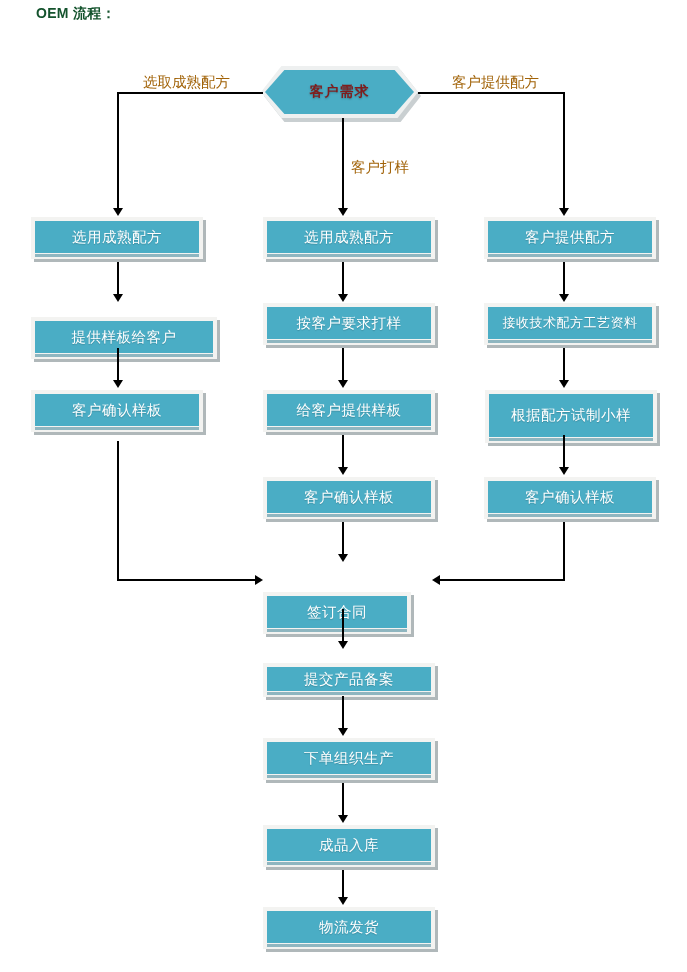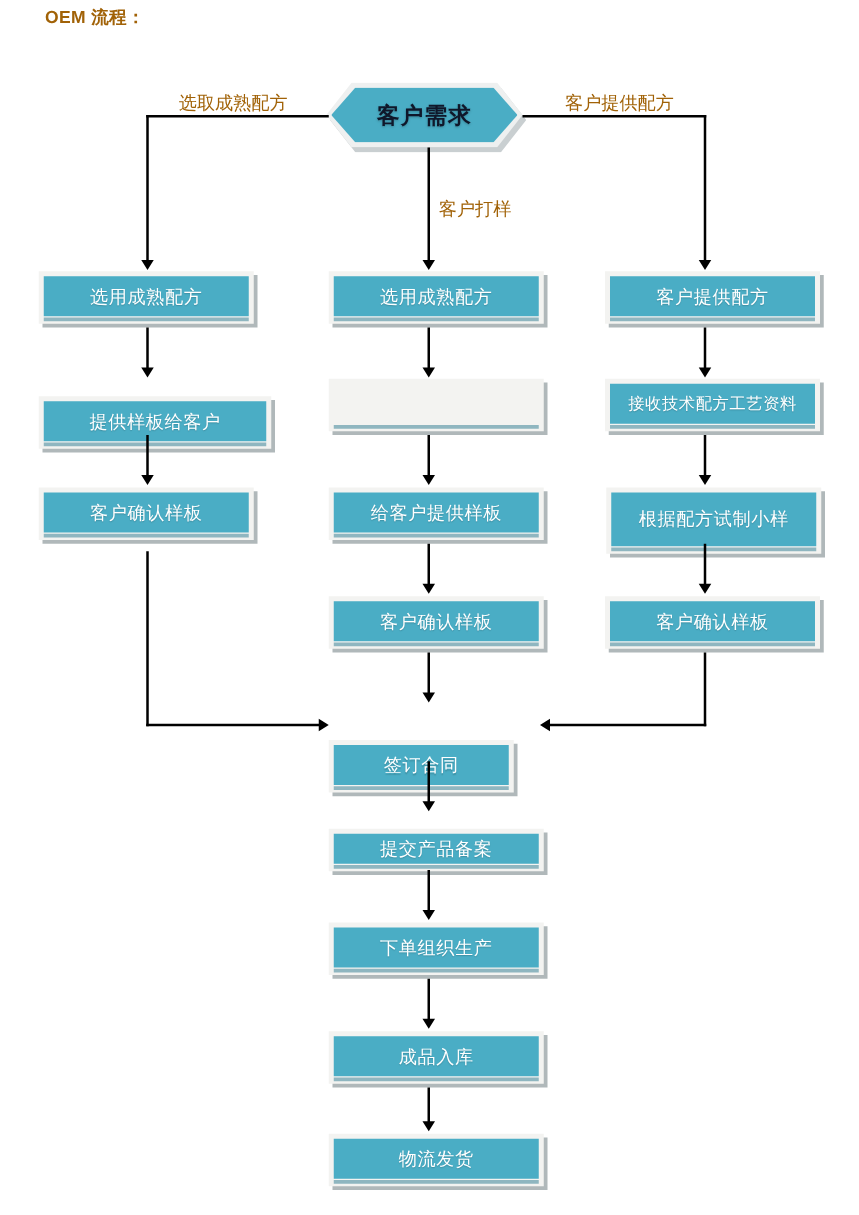--- a/index.html
+++ b/index.html
@@ -2,21 +2,21 @@
 <html><head>
 <meta charset="utf-8">
 <style>
   html,body{margin:0;padding:0;background:#ffffff;}
   body{width:687px;height:972px;position:relative;
        font-family:"Liberation Serif","DejaVu Serif",serif;
        -webkit-font-smoothing:antialiased;overflow:hidden;}
 
   #title{position:absolute;left:36px;top:5px;
          font-family:"Liberation Sans","DejaVu Sans",sans-serif;
-         font-weight:bold;font-size:14px;color:#a16207;letter-spacing:0.3px;}
+         font-weight:bold;font-size:14px;color:#14532d;letter-spacing:0.3px;}
 
   
   .node{position:absolute;box-sizing:border-box;border-radius:11px;}
   .node .frame{position:absolute;left:0;top:0;width:100%;height:100%;
        background:#f3f3f1;
        box-shadow:3px 3px 0 0 rgba(150,160,163,0.75);}
   .node .fill{position:absolute;left:4px;top:4px;right:4px;bottom:6px;
        background:#4aadc5;
        display:flex;align-items:center;justify-content:center;}
   .node .fill span{color:#ffffff;font-size:14.5px;font-weight:400;
@@ -30,21 +30,21 @@
   #hex .hshadow{position:absolute;left:3px;top:4px;width:157px;height:52px;
        background:#c9cfd1;
        clip-path:polygon(13% 0,87% 0,100% 50%,87% 100%,13% 100%,0 50%);}
   #hex .hframe{position:absolute;left:0;top:0;width:157px;height:52px;
        background:#eef0f0;
        clip-path:polygon(13% 0,87% 0,100% 50%,87% 100%,13% 100%,0 50%);}
   #hex .hfill{position:absolute;left:4px;top:4px;width:149px;height:44px;
        background:#4aadc5;
        clip-path:polygon(13% 0,87% 0,100% 50%,87% 100%,13% 100%,0 50%);
        display:flex;align-items:center;justify-content:center;}
-  #hex .hfill span{color:#0f172a;font-size:18px;font-weight:bold;letter-spacing:1px;
+  #hex .hfill span{color:#7f1d1d;font-size:14px;font-weight:bold;letter-spacing:1px;
        font-family:"Liberation Sans","DejaVu Sans",sans-serif;
        text-shadow:0 1px 2px rgba(0,0,0,0.25);}
 
   
   .ln{position:absolute;background:#000;}
   .vl{width:2px;}
   .hl{height:2px;}
   .arrow-d{position:absolute;width:0;height:0;
        border-left:5px solid transparent;border-right:5px solid transparent;
        border-top:8px solid #000;}
@@ -122,20 +122,23 @@
   <div class="fill">
     <span>选用成熟配方</span>
   </div>
   <div class="underline"></div>
 </div>
 <div class="ln vl" style="left:342px;top:262px;height:34px;"></div>
 <div class="arrow-d" style="left:338px;top:294px;"></div>
 
 <div class="node" style="left:263px;top:303px;width:172px;height:42px;">
   <div class="frame"></div>
+  <div class="fill">
+    <span>按客户要求打样</span>
+  </div>
   <div class="underline"></div>
 </div>
 <div class="ln vl" style="left:342px;top:348px;height:34px;"></div>
 <div class="arrow-d" style="left:338px;top:380px;"></div>
 
 <div class="node" style="left:263px;top:390px;width:172px;height:42px;">
   <div class="frame"></div>
   <div class="fill">
     <span>给客户提供样板</span>
   </div>

